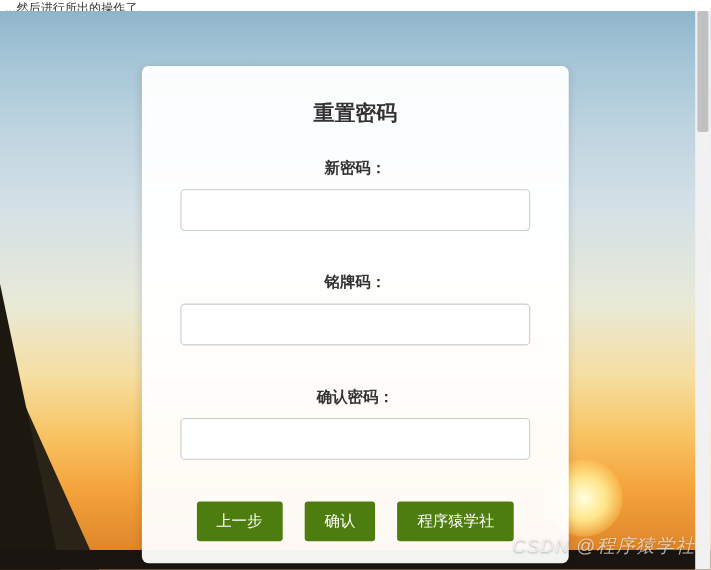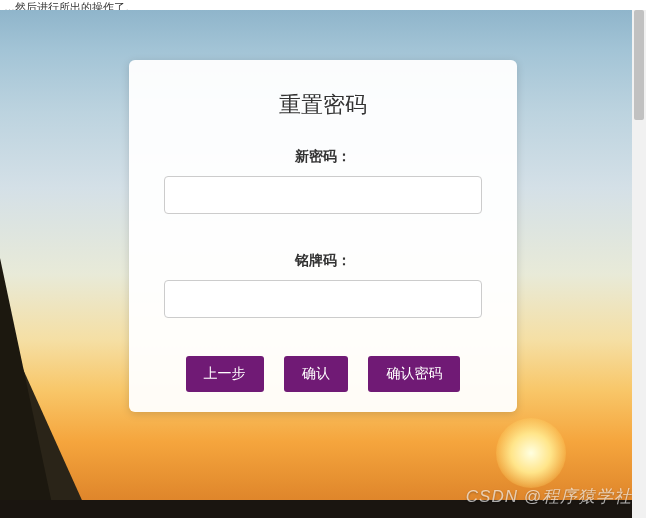--- a/index.html
+++ b/index.html
@@ -84,22 +84,22 @@
       left: 50%;
       transform: translateX(-50%);
       width: 388px;
       background: rgba(255, 255, 255, 0.95);
       border-radius: 6px;
       box-shadow: 0 2px 8px rgba(0,0,0,0.15);
       padding: 30px 35px 20px 35px;
     }
     .card-title {
       text-align: center;
-      font-size: 22px;
-      font-weight: normal;
+      font-size: 19px;
+      font-weight: bold;
       color: #333;
       margin-bottom: 28px;
     }
     .form-group {
       margin-bottom: 38px;
     }
     .form-label {
       display: block;
       text-align: center;
       font-size: 14px;
@@ -115,21 +115,21 @@
       padding: 0 10px;
       font-size: 14px;
       background: #fff;
     }
     .button-row {
       text-align: center;
       margin-top: 20px;
     }
     .btn {
       display: inline-block;
-      background: #701a75;
+      background: #4d7c0f;
       color: #fff;
       border: none;
       border-radius: 3px;
       padding: 9px 18px;
       font-size: 14px;
       margin: 0 8px;
       cursor: pointer;
       font-family: inherit;
     }
     .watermark {
@@ -178,25 +178,29 @@
   <div class="form-group">
     <label class="form-label">新密码：</label>
     <input class="form-input" type="password" value="" style="">
   </div>
 
   <div class="form-group">
     <label class="form-label">铭牌码：</label>
     <input class="form-input" type="text" value="" style="">
   </div>
 
+  <div class="form-group">
+    <label class="form-label">确认密码：</label>
+    <input class="form-input" type="password" value="" style="">
+  </div>
 
   <div class="button-row">
     <button class="btn">上一步</button>
     <button class="btn">确认</button>
-    <button class="btn">确认密码</button>
+    <button class="btn">程序猿学社</button>
   </div>
 </div>
 
 <div class="watermark">CSDN @程序猿学社</div>
 
 <div class="scrollbar">
   <div class="scrollbar-thumb"></div>
 </div>
 
 </body></html>

